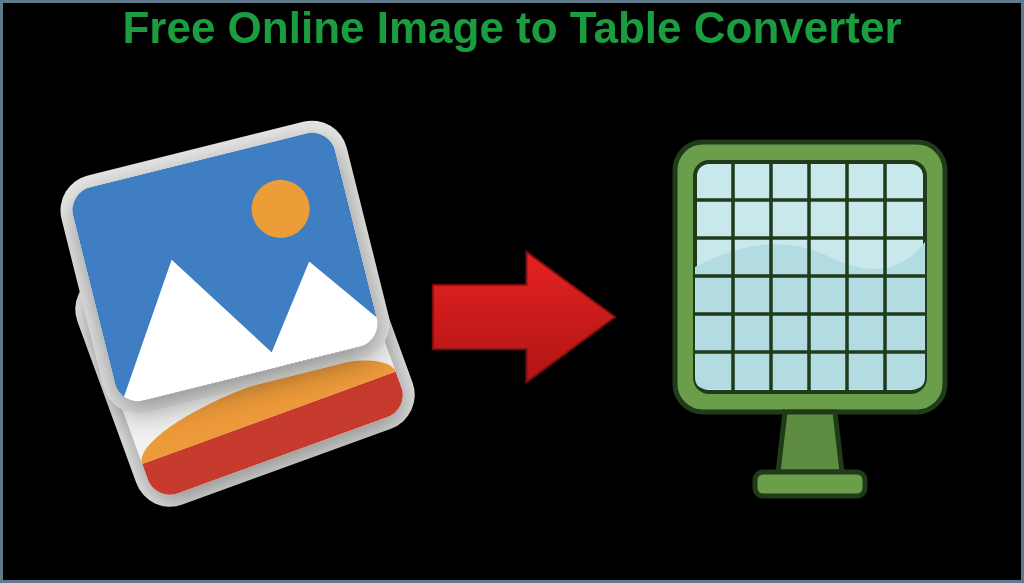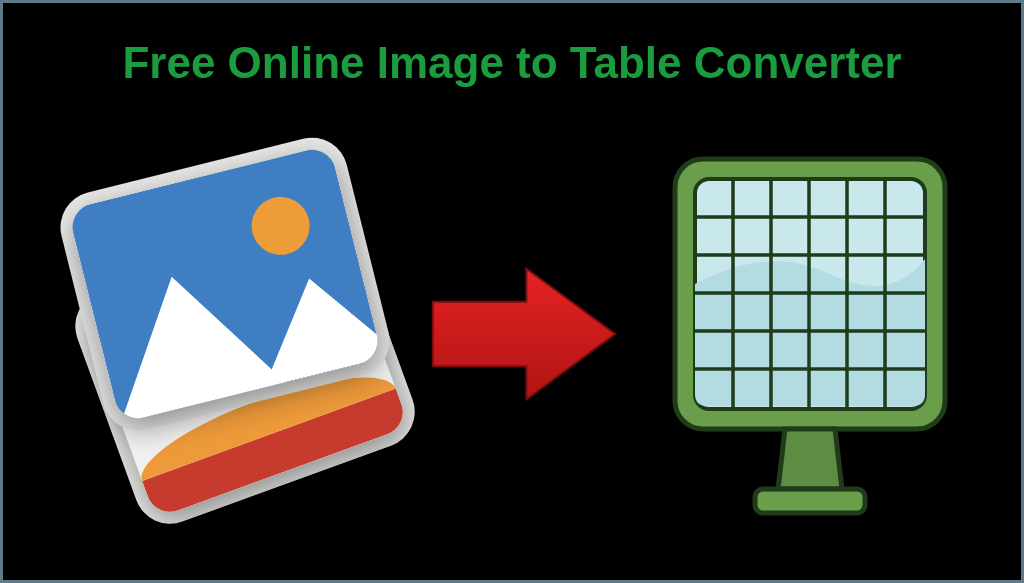--- a/index.html
+++ b/index.html
@@ -11,21 +11,20 @@
       display: flex;
       flex-direction: column;
       align-items: center;
       font-family: Arial, sans-serif;
       overflow: hidden;
     }
     .title {
       color: #1a9c3f;
       font-size: 44px;
       font-weight: bold;
-      margin-top: 35px;
       text-align: center;
     }
     .content {
       display: flex;
       align-items: center;
       justify-content: center;
       gap: 40px;
       flex: 1;
       width: 100%;
       padding: 0 60px;

